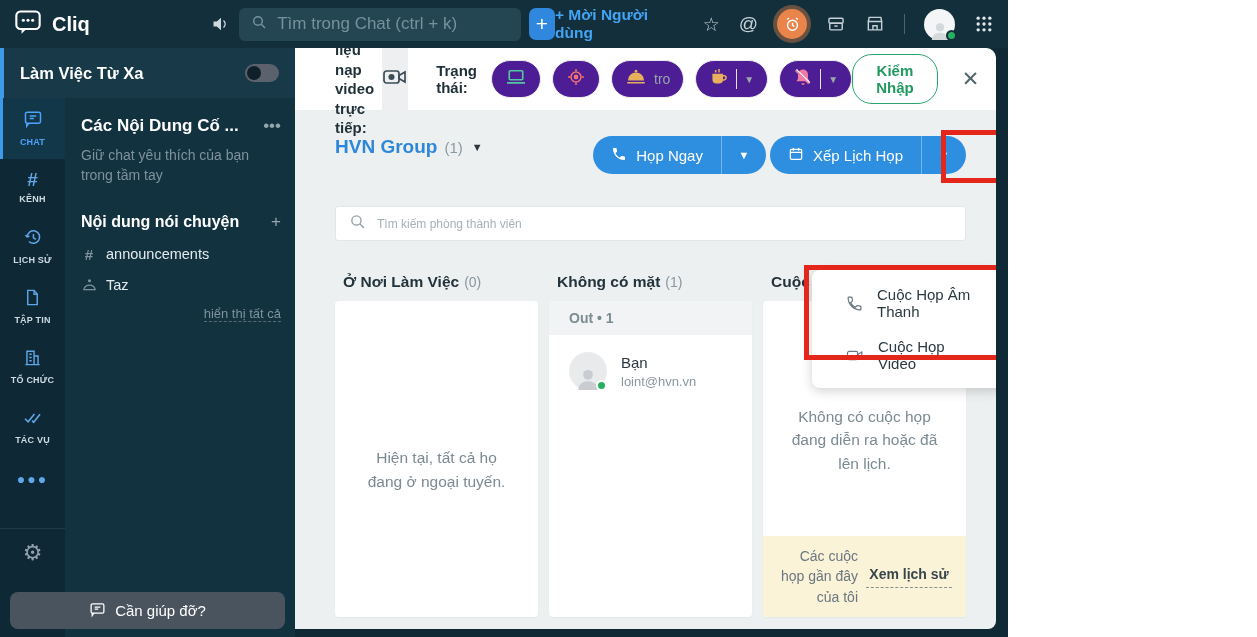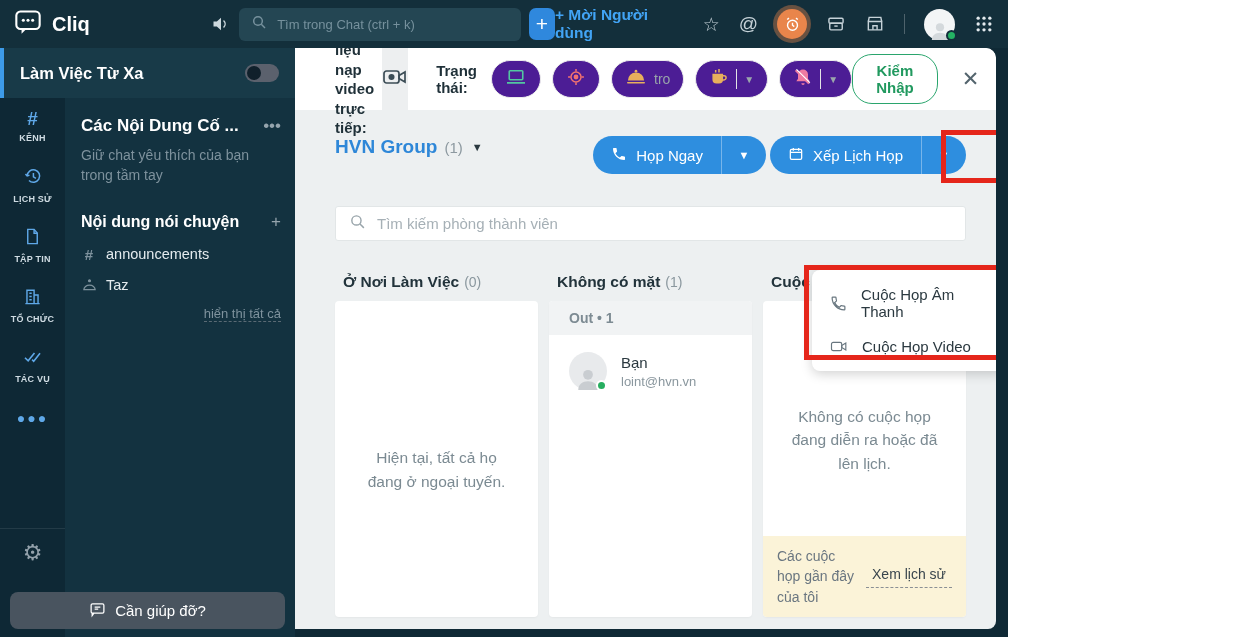--- a/index.html
+++ b/index.html
@@ -5,21 +5,21 @@
   *{margin:0;padding:0;box-sizing:border-box}
   body{font-family:"Liberation Sans",sans-serif}
   .screen{position:relative;width:1008px;height:637px;background:#0f2935;overflow:hidden}
 
   
   .topbar{position:absolute;left:0;top:0;right:0;height:48px;background:#132f3b;display:flex;align-items:center;color:#c6d2d8}
   .logo{display:flex;align-items:center;gap:10px;padding:0 14px;width:250px}
   .logo-name{color:#fff;font-size:20px;font-weight:bold}
   .spk{margin-right:8px;display:flex}
   .top-search{display:flex;align-items:center;gap:10px;width:336px;height:33px;background:#244653;border-radius:6px;padding:0 12px}
-  .top-search input{flex:1;background:transparent;border:none;outline:none;color:#cfdbe1;font-size:13px;font-family:"Liberation Sans",sans-serif}
+  .top-search input{flex:1;background:transparent;border:none;outline:none;color:#cfdbe1;font-size:17px;font-family:"Liberation Sans",sans-serif}
   .top-search input::placeholder{color:#76919d}
   .add-btn{width:32px;height:32px;margin-left:8px;background:#2f88dd;border:none;border-radius:7px;color:#fff;font-size:21px;line-height:30px;cursor:pointer}
   .invite{margin-left:auto;color:#42a4f5;font-size:15.5px;font-weight:bold;text-decoration:none}
   .top-icons{display:flex;align-items:center;gap:19px;margin-left:36px;margin-right:14px}
   .tico{font-size:19px;color:#c6d2d8;display:flex;align-items:center}
   .alarm-wrap{width:30px;height:30px;border-radius:50%;background:#e9854b;box-shadow:0 0 0 4px rgba(233,133,75,.4);display:flex;align-items:center;justify-content:center}
   .vdiv{width:1px;height:20px;background:rgba(255,255,255,.25)}
   .avatar{position:relative;width:31px;height:31px;border-radius:50%;background:#f3f5f6;display:flex;align-items:flex-end;justify-content:center;overflow:visible}
   .avatar .dot{position:absolute;right:-2px;bottom:-1px;width:11px;height:11px;border-radius:50%;background:#24b263;border:2px solid #132f3b}
 
@@ -71,42 +71,42 @@
   .group{display:flex;align-items:center;gap:7px;cursor:pointer}
   .group .gname{color:#2e87d8;font-size:19px;font-weight:bold}
   .group .gcount{color:#8d99a0;font-size:15px}
   .group .gcaret{color:#2b3940;font-size:11px;margin-left:2px}
   .btns{display:flex;gap:4px;margin-left:auto}
   .split-btn{display:flex;height:38px;cursor:pointer}
   .split-main{display:flex;align-items:center;gap:9px;background:#2e8edf;color:#fff;font-size:15px;padding:0 18px;border-radius:19px 0 0 19px;border-right:1px solid rgba(255,255,255,.35)}
   .split-arrow{width:44px;background:#2e8edf;border-radius:0 19px 19px 0;display:flex;align-items:center;justify-content:center;color:#fff;font-size:11px}
 
   .member-search{margin-top:32px;height:35px;background:#fff;border:1px solid #e2e6e7;border-radius:3px;display:flex;align-items:center;gap:11px;padding:0 13px}
-  .member-search input{flex:1;border:none;outline:none;font-size:15px;color:#3a4750;font-family:"Liberation Sans",sans-serif;background:transparent}
+  .member-search input{flex:1;border:none;outline:none;font-size:12px;color:#3a4750;font-family:"Liberation Sans",sans-serif;background:transparent}
   .member-search input::placeholder{color:#a6b0b6}
 
   .col-heads{display:flex;gap:11px;margin-top:32px}
   .col-heads .ch{flex:1;padding-left:8px;font-size:15.5px;font-weight:bold;color:#22333b}
   .col-heads .chc{font-weight:normal;color:#8a979e;font-size:14px;margin-left:5px}
   .cards{display:flex;gap:11px;margin-top:10px;height:316px}
   .card{flex:1;background:#fff;border-radius:4px;position:relative;box-shadow:0 1px 2px rgba(0,0,0,.04)}
   .empty-center{position:absolute;left:12%;right:12%;top:46%;color:#7b8a92;font-size:15.5px;line-height:1.5;text-align:center}
   .empty-top{padding:104px 9% 0;color:#7b8a92;font-size:15.5px;line-height:1.5;text-align:center}
   .grp-strip{background:#f1f3f4;padding:9px 20px;color:#7d8b93;font-size:14px;font-weight:bold;border-radius:4px 4px 0 0}
   .user-row{display:flex;align-items:center;gap:14px;padding:17px 20px;cursor:pointer}
   .u-avatar{position:relative;width:38px;height:38px;border-radius:50%;background:#e8eaec;display:flex;align-items:flex-end;justify-content:center}
   .u-avatar .dot{position:absolute;right:0;bottom:-1px;width:11px;height:11px;border-radius:50%;background:#27ae60;border:2px solid #fff}
   .u-name{font-size:15px;color:#2b3940}
   .u-mail{font-size:13px;color:#8a979e;margin-top:3px}
   .meet-footer{position:absolute;left:0;right:0;bottom:0;background:#fbf3d8;border-radius:0 0 4px 4px;display:flex;align-items:center;gap:8px;padding:10px 14px;min-height:63px}
-  .mf-text{flex:1;color:#6a7680;font-size:14px;line-height:1.45;text-align:left}
-  .mf-link{width:86px;text-align:center;font-size:14px;font-weight:normal;color:#39454d;line-height:1.4;cursor:pointer;border-bottom:1px dashed #8a8f94;padding-bottom:3px}
+  .mf-text{flex:1;color:#6a7680;font-size:14px;line-height:1.45;text-align:right}
+  .mf-link{width:86px;text-align:center;font-size:14px;font-weight:bold;color:#39454d;line-height:1.4;cursor:pointer;border-bottom:1px dashed #8a8f94;padding-bottom:3px}
 
   
-  .dropdown{position:absolute;left:517px;top:134px;width:193px;background:#fff;border-radius:8px;box-shadow:0 3px 12px rgba(0,0,0,.18);padding:7px 0;z-index:5}
+  .dropdown{position:absolute;left:517px;top:134px;width:193px;background:#fff;border-radius:8px;box-shadow:0 3px 12px rgba(0,0,0,.18);padding:7px 16px;z-index:5}
   .dd-item{display:flex;align-items:center;gap:14px;padding:9px 18px;font-size:15px;color:#2b3940;cursor:pointer}
   .dd-item .dd-ic{color:#68767f;display:flex}
   .anno{position:absolute;border:5px solid #e5261b;z-index:9;pointer-events:none}
   .anno1{left:646px;top:82px;width:66px;height:53px}
   .anno2{left:509px;top:129px;width:209px;height:95px}
 </style>
 </head>
 <body>
 
 <div class="screen">
@@ -192,20 +192,30 @@
 
   <div class="remote-row">
     <span class="lbl">Làm Việc Từ Xa</span>
     <span class="toggle">
         <span class="knob"></span>
       </span>
   </div>
 
   <div class="sidebar">
     <div class="rail">
+      <div class="rail-item active">
+        <span>
+          <svg width="20" height="20" viewBox="0 0 24 24" fill="none" stroke="#4da3ff" stroke-width="1.8">
+              <rect x="3" y="4" width="18" height="13" rx="2"></rect>
+              <path d="M8 8.5h8M8 11.5h5"></path>
+              <path d="M7 17l-2.5 3.5V17" fill="#4da3ff"></path>
+            </svg>
+        </span>
+        <span class="rlabel">CHAT</span>
+      </div>
       <div class="rail-item">
         <span class="rail-hash">#</span>
         <span class="rlabel">KÊNH</span>
       </div>
       <div class="rail-item">
         <span>
           <svg width="20" height="20" viewBox="0 0 24 24" fill="none" stroke="#5fa8e8" stroke-width="1.8">
               <path d="M5 12a7.5 7.5 0 1 1 2.2 5.3"></path>
               <path d="M5 12 L3 9.5 M5 12 L7.8 11"></path>
               <path d="M12.5 8.5V13l3 1.8"></path>

